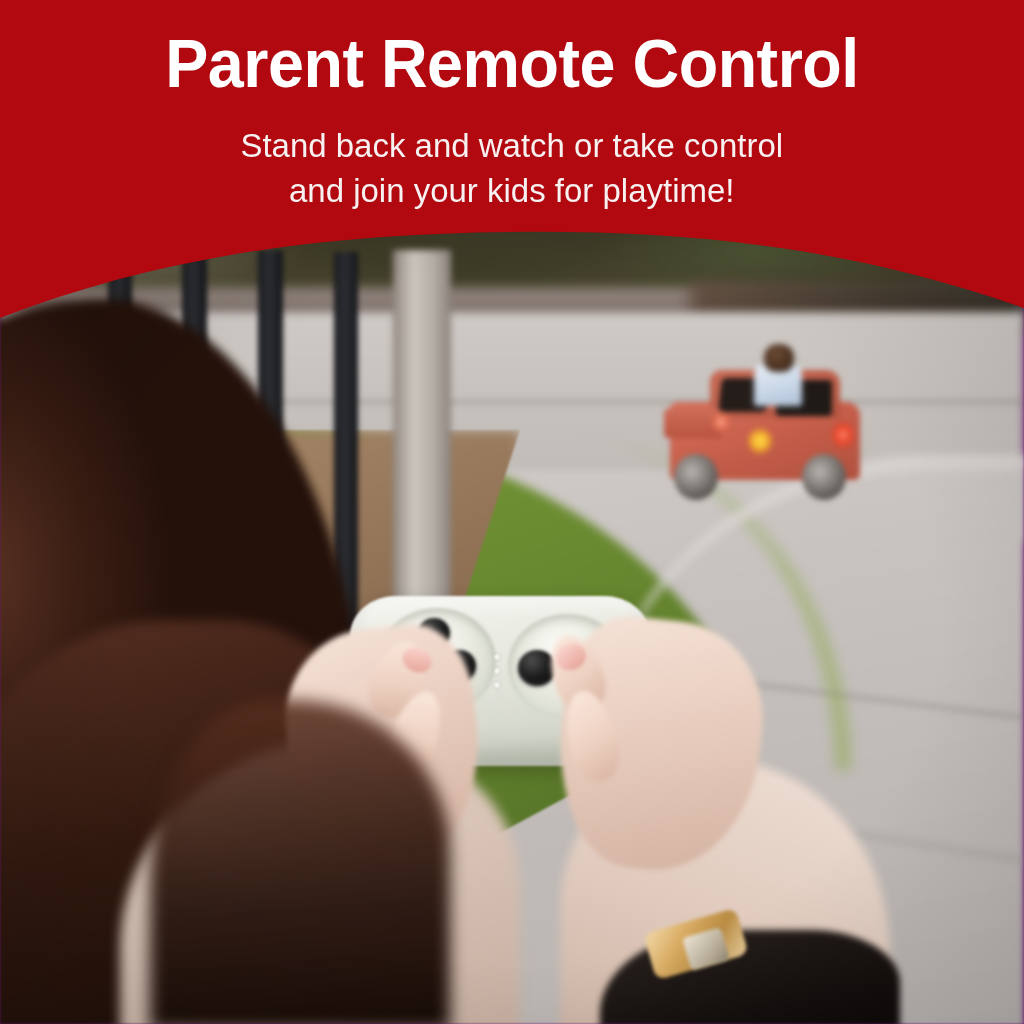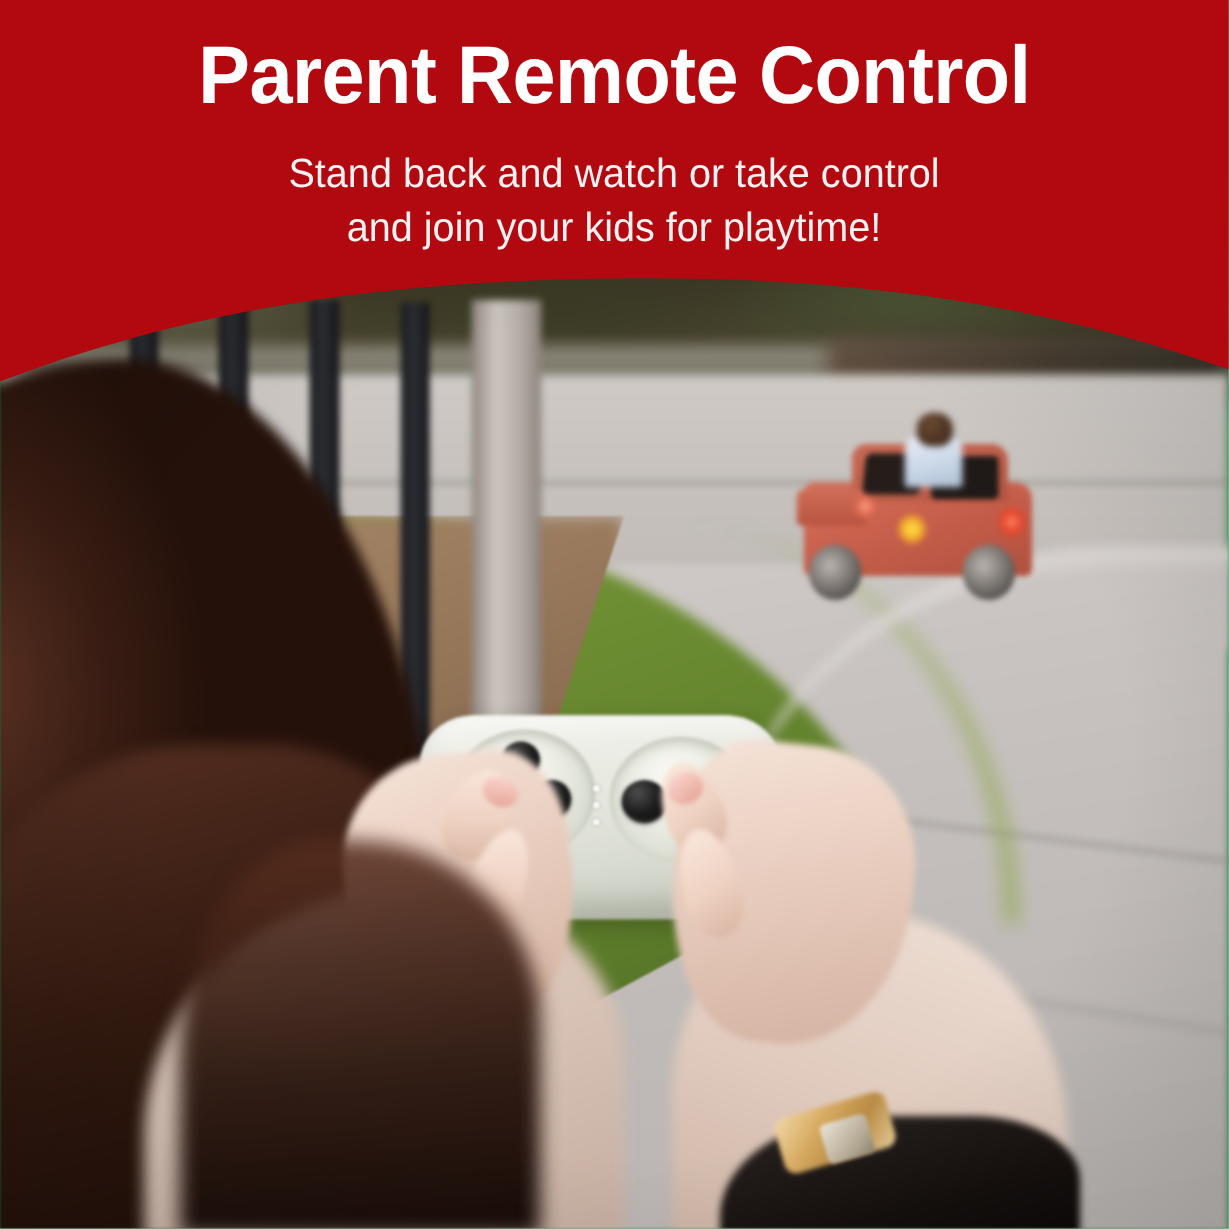--- a/index.html
+++ b/index.html
@@ -9,21 +9,21 @@
     font-family:"Liberation Sans", sans-serif;
     width:1024px; height:1024px;
     overflow:hidden;
   }
 
   
   #poster {
     position:relative;
     width:1024px; height:1024px;
     overflow:hidden;
-    background:#15803d;
+    background:#701a75;
   }
 
   
   .photo {
     position:absolute;
     inset:0;
     overflow:hidden;
   }
 
   

